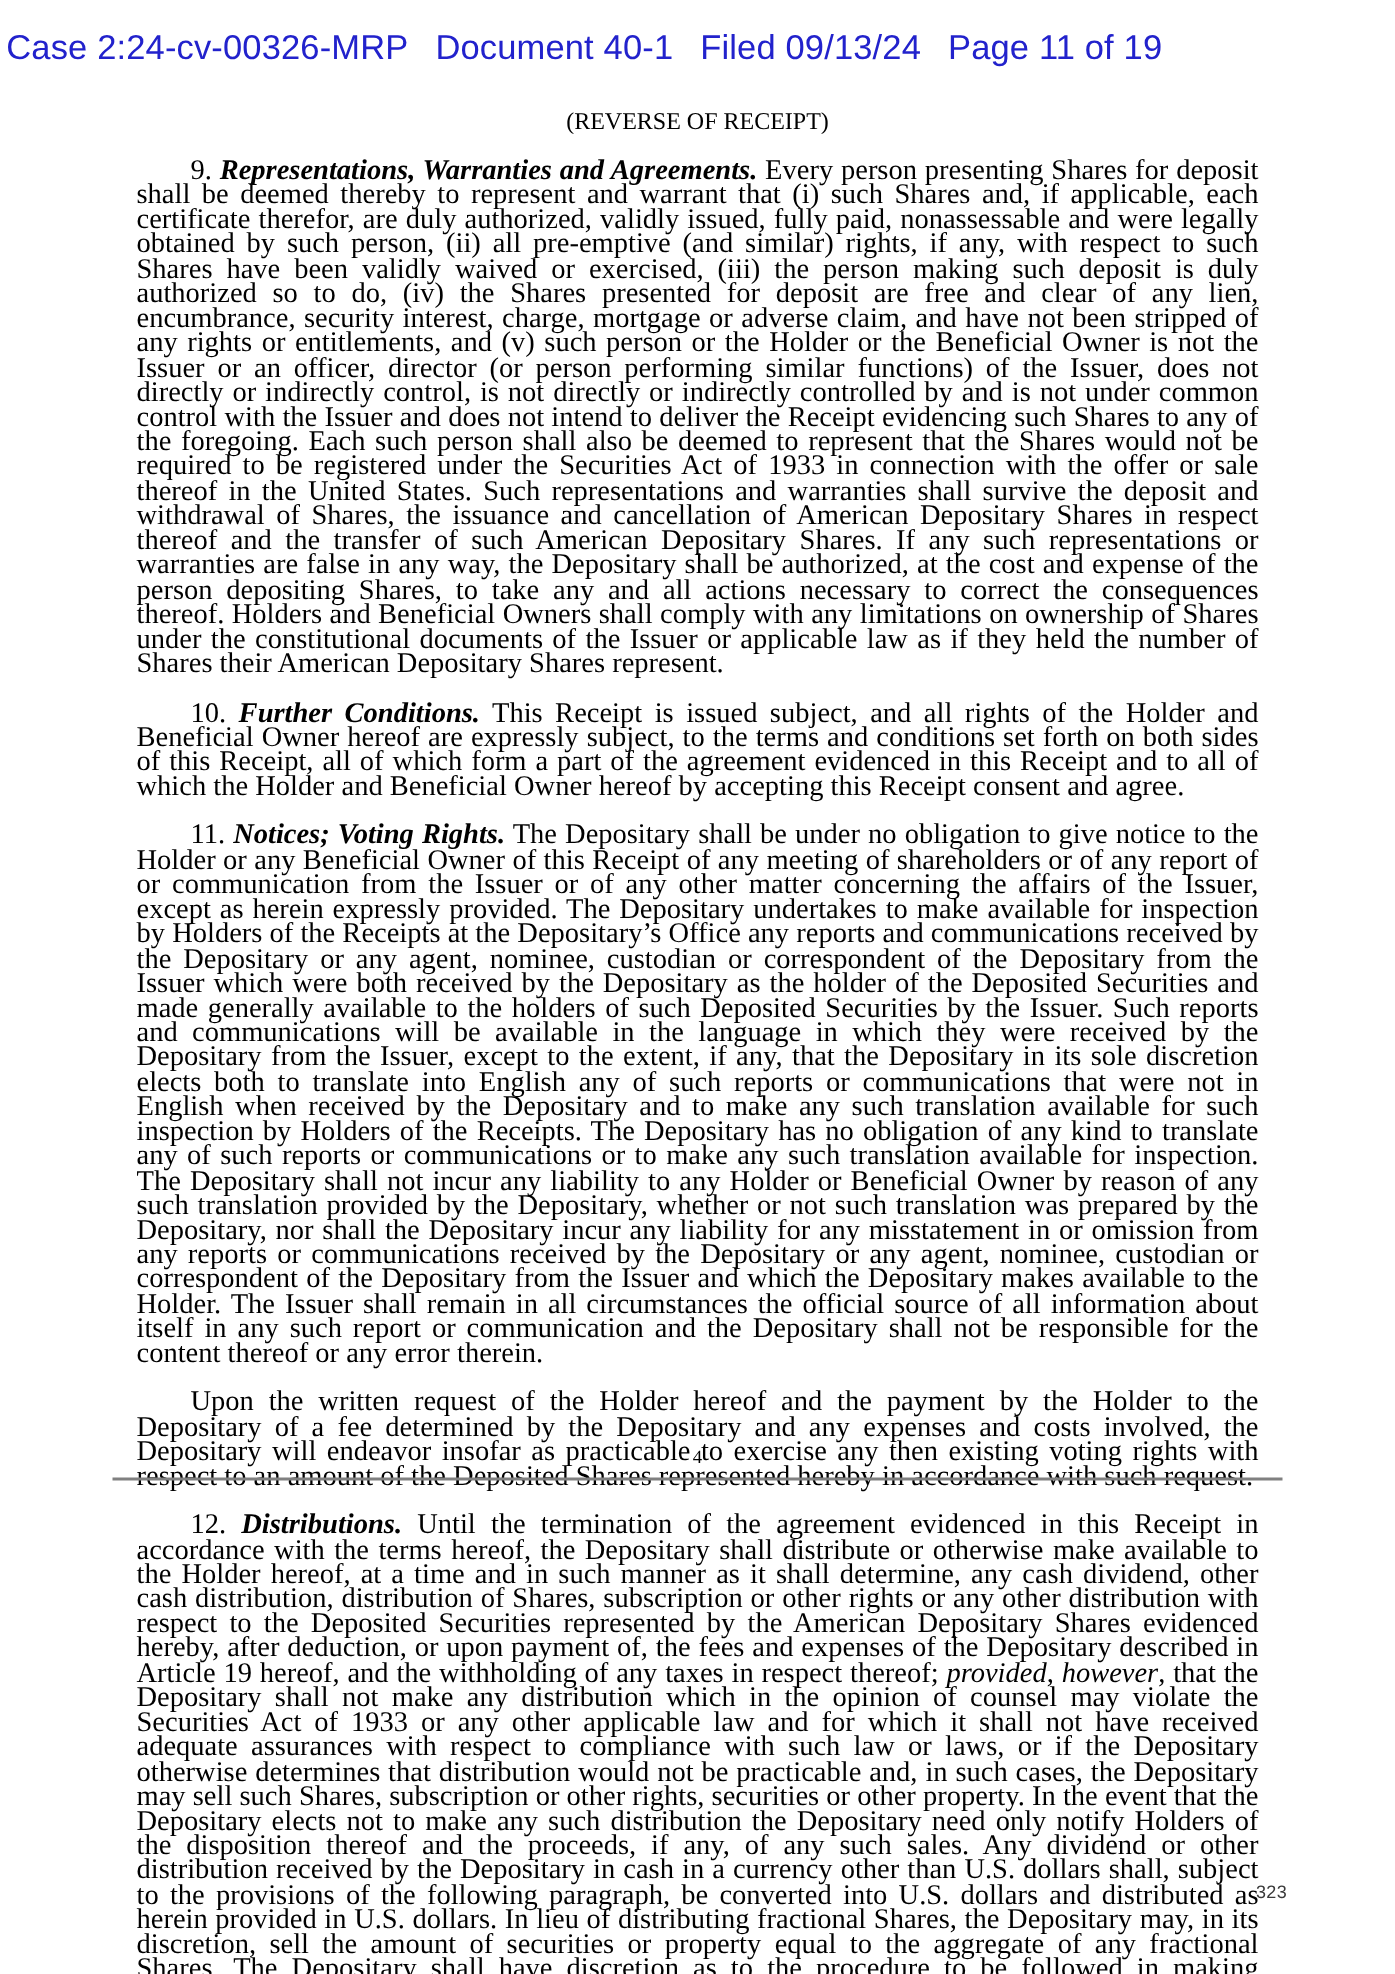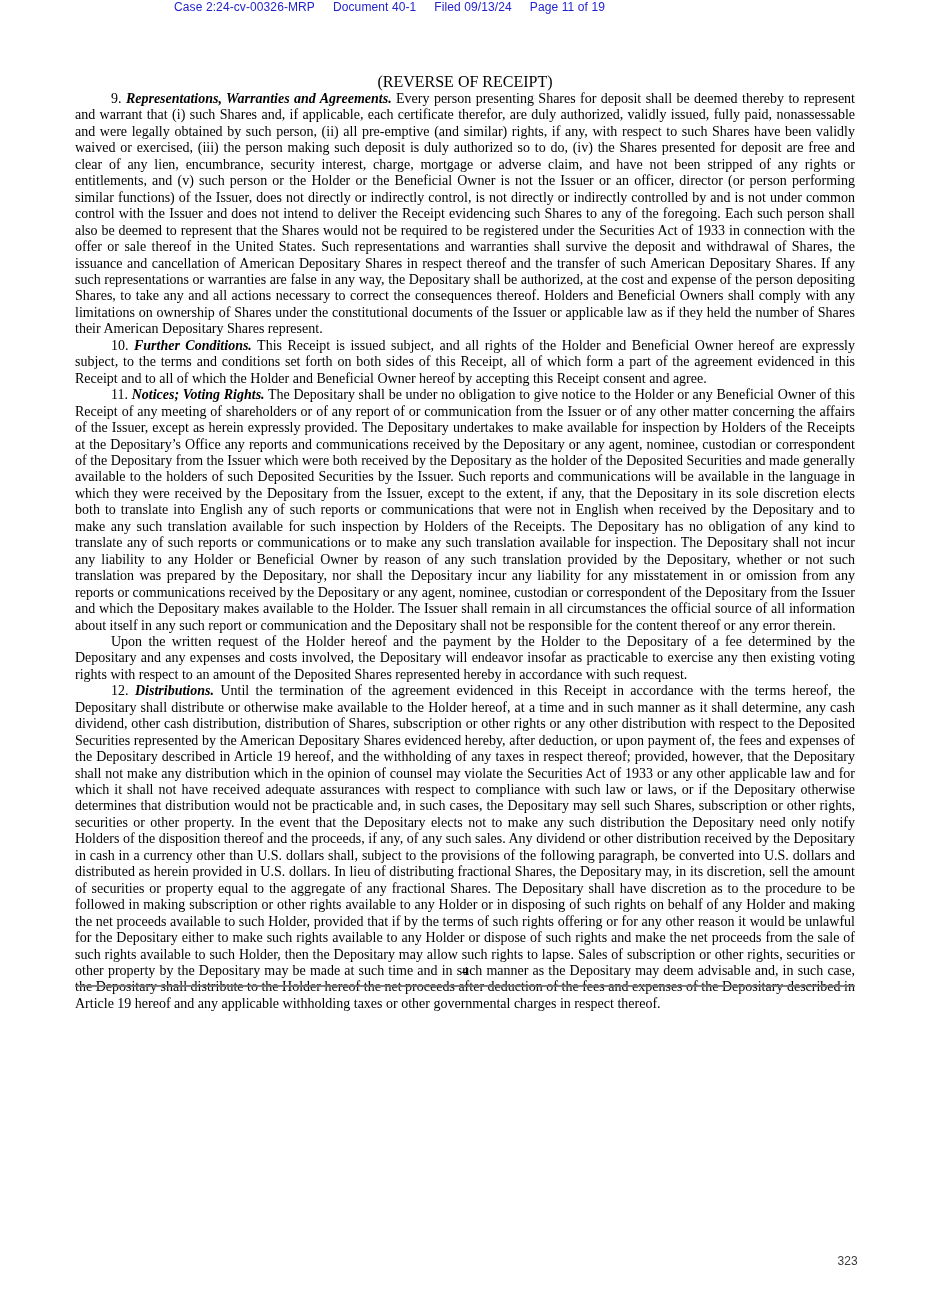--- a/index.html
+++ b/index.html
@@ -20,27 +20,27 @@
   .page {
     position: absolute;
     inset: 0;
     width: 930px;
     height: 1316px;
   }
 
   
   .ecf-header {
     position: absolute;
-    top: 0;
+    top: 18px;
     left: 0;
     width: 788px;
     text-align: center;
     color: #2222cc;
     font-family: "Liberation Sans", "DejaVu Sans", sans-serif;
-    font-size: 12px;
+    font-size: 23px;
     letter-spacing: 0.1px;
     white-space: nowrap;
   }
   .ecf-header .seg { margin: 0 9px; }
   .ecf-header .seg:first-child { margin-left: 0; }
 
   
   .doc-body {
     position: absolute;
     left: 75px;
@@ -49,36 +49,36 @@
   }
 
   .section-title {
     text-align: center;
     font-size: 16px;
     line-height: 16px;
     margin: 0 0 1px 0;
   }
 
   p.para {
-    margin: 0;
-    font-size: 14px;
+    margin: 16px;
+    font-size: 19px;
     line-height: 16.45px;
     text-align: justify;
     text-justify: inter-word;
     hyphens: none;
   }
   p.para.indent {
     text-indent: 36px;
   }
 
   .runin {
     font-weight: bold;
     font-style: italic;
   }
-  .ital { }
+  .ital { font-style: italic; }
 
   
   .page-number {
     position: absolute;
     left: 75px;
     top: 964px;
     width: 780px;
     text-align: center;
     font-size: 12.5px;
     line-height: 14px;

